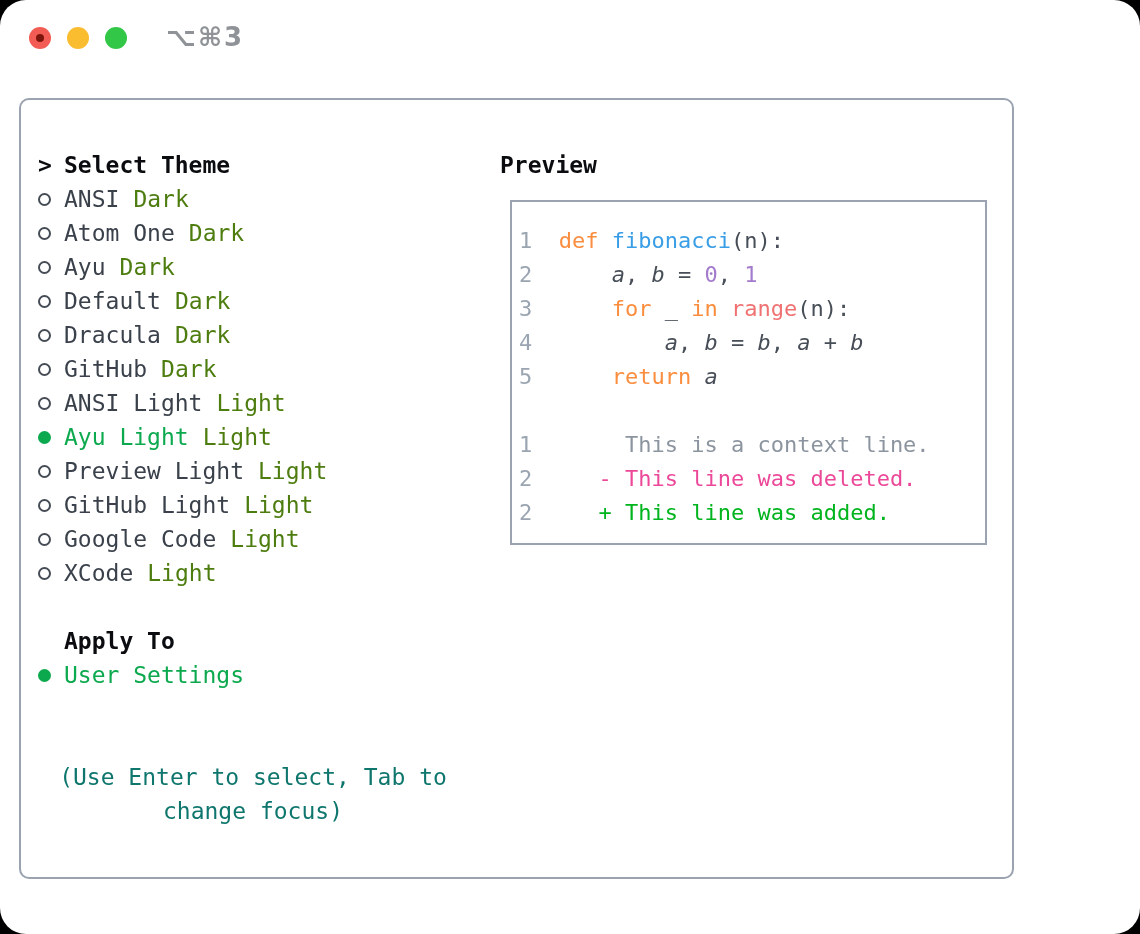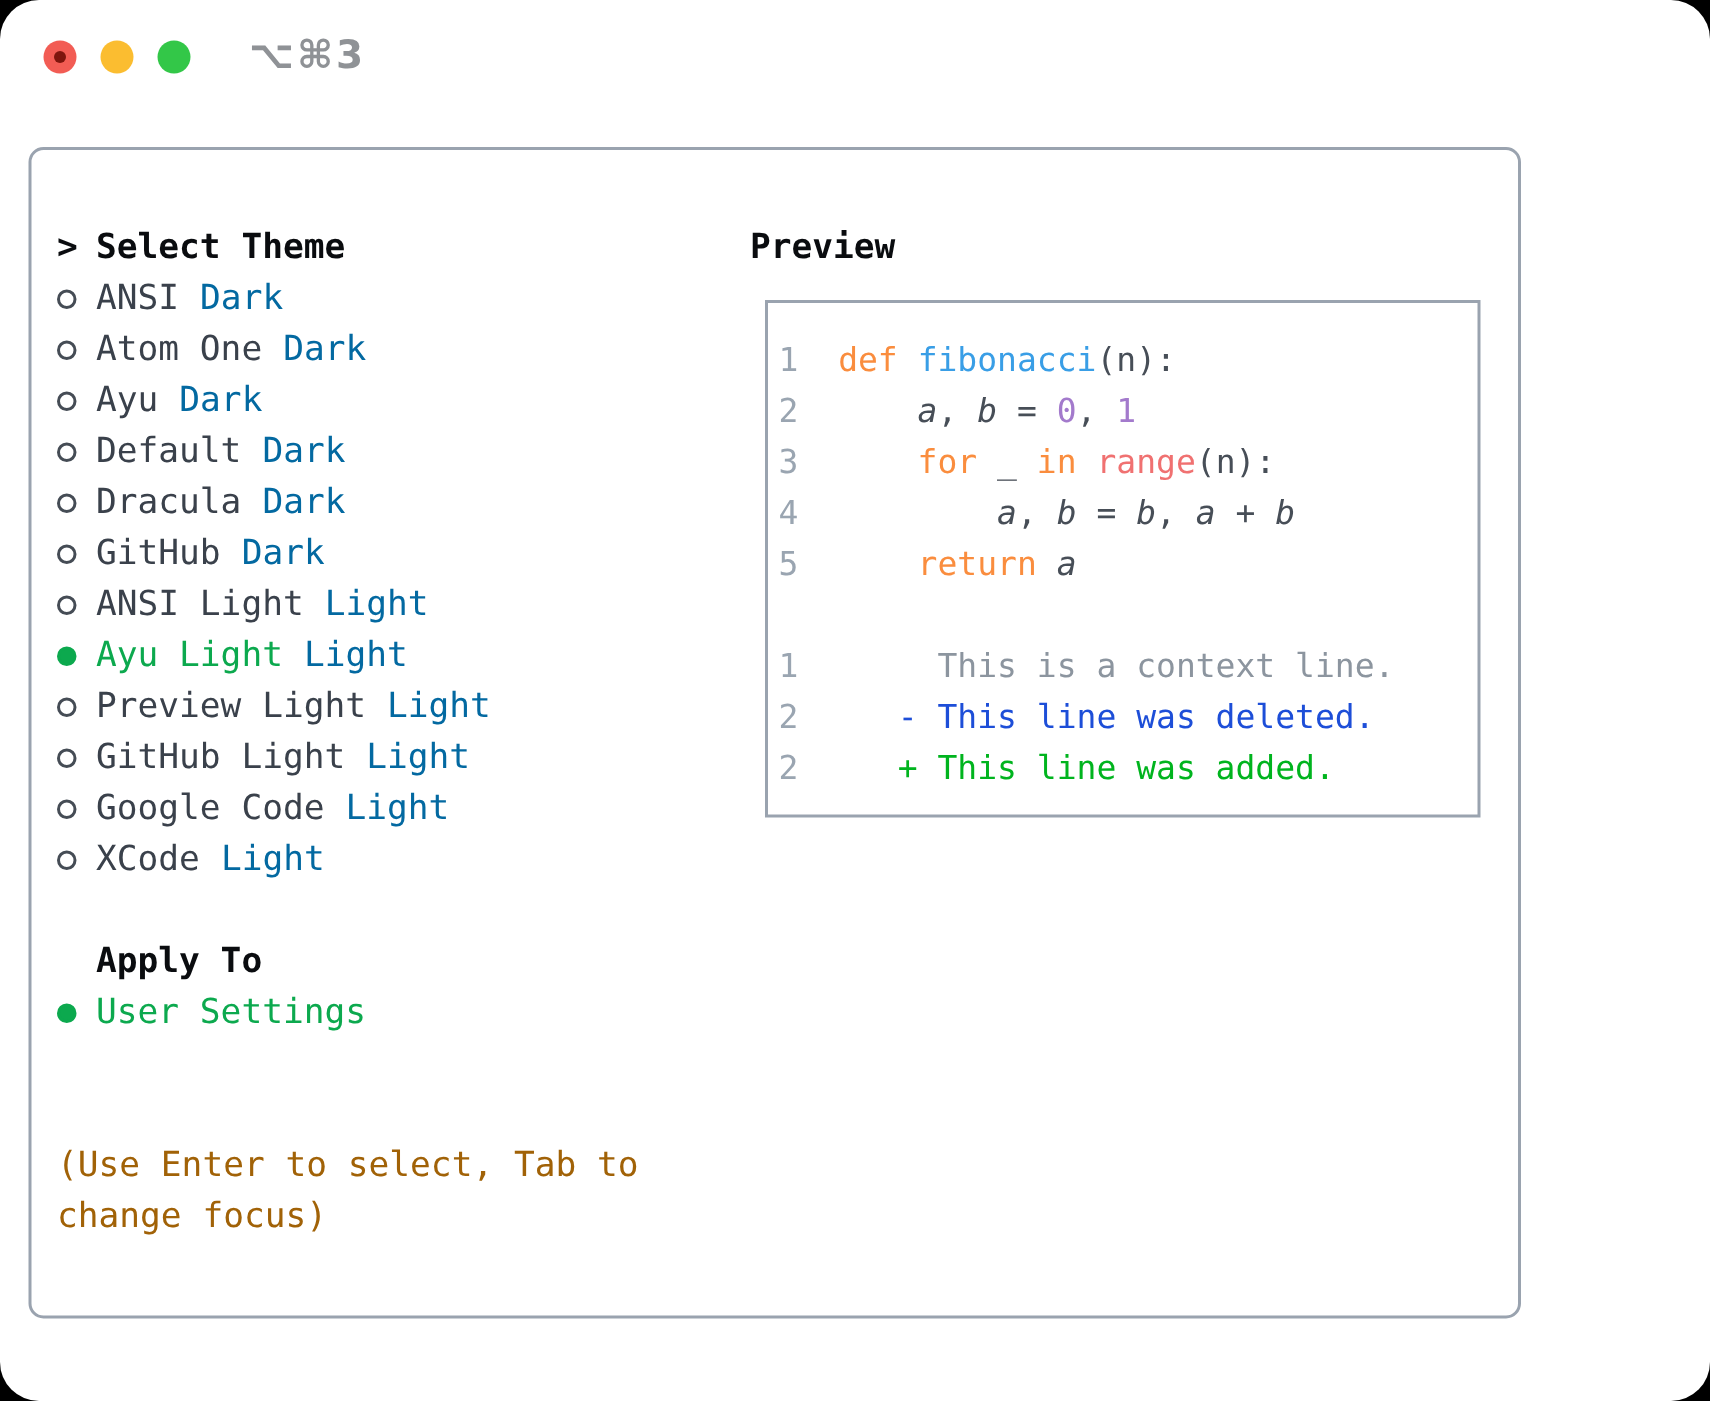--- a/index.html
+++ b/index.html
@@ -19,37 +19,37 @@
     border:2px solid #9AA3AF;border-radius:10px;background:#fff;}
   
   .list{position:absolute;left:17px;top:48px;}
   .apply{position:absolute;left:17px;top:524px;}
   .row{display:flex;align-items:center;height:34px;font-size:23px;color:#3A414B;white-space:pre;}
   .marker{width:26px;flex:0 0 26px;display:flex;align-items:center;font-weight:bold;color:#0A0C0F;}
   .bullet{width:13px;height:13px;box-sizing:border-box;border:2.5px solid #454C55;border-radius:50%;}
   .row.selected .bullet{background:#0CA94E;border-color:#0CA94E;}
   .row.selected .label{color:#0CA94E;}
   .row.header .label{font-weight:bold;color:#0A0C0F;}
-  .variant{color:#0369a1;margin-left:14px;}
-  .hint{position:absolute;left:17px;top:660px;width:430px;font-size:23px;line-height:34px;color:#a16207;}
+  .variant{color:#4d7c0f;margin-left:14px;}
+  .hint{position:absolute;left:17px;top:660px;width:430px;font-size:23px;line-height:34px;color:#0f766e;text-align:center;}
   
   .preview-title{position:absolute;left:479px;top:48px;height:34px;line-height:34px;
     font-size:23px;font-weight:bold;color:#0A0C0F;text-align:right;}
   .preview-box{position:absolute;left:489px;top:100px;width:477px;height:345px;box-sizing:border-box;
     border:2px solid #9AA3AF;background:#fff;padding:22px 0 0 7px;overflow:hidden;}
   .pline{height:34px;line-height:34px;font-size:22px;white-space:pre;color:#474E57;}
   .s-ln{color:#9AA5B1;}
   .s-kw{color:#FA8D3E;}
   .s-fn{color:#399EE6;}
   .s-def{color:#474E57;}
   .s-num{color:#A37ACC;}
   .s-call{color:#F07171;margin-top:20px;}
   .s-var{color:#474E57;font-style:italic;}
   .s-ctx{color:#8C959F;}
-  .s-del{color:#1d4ed8;}
+  .s-del{color:#ec4899;}
   .s-add{color:#00B41E;}
 </style>
 </head>
 <body>
 
 <div class="window">
 
   <div class="titlebar">
     <button class="light light-close">
         <span class="dot"></span>

